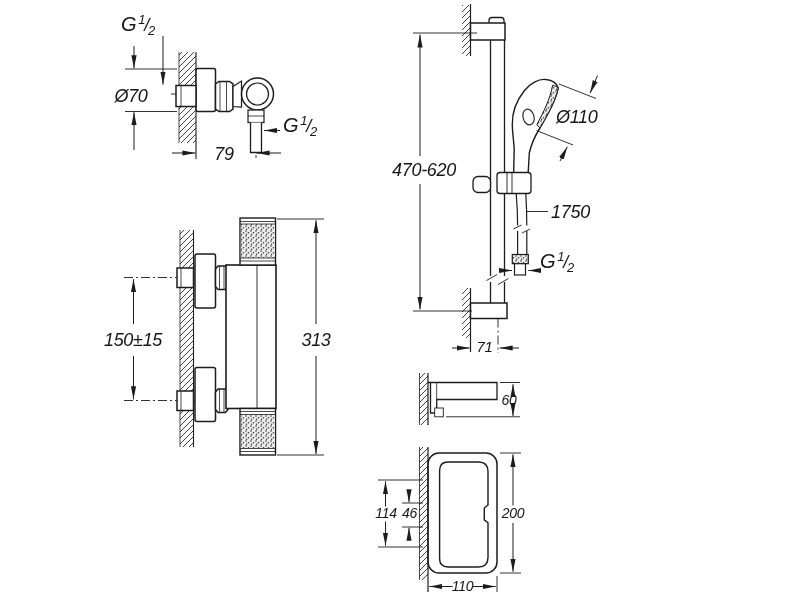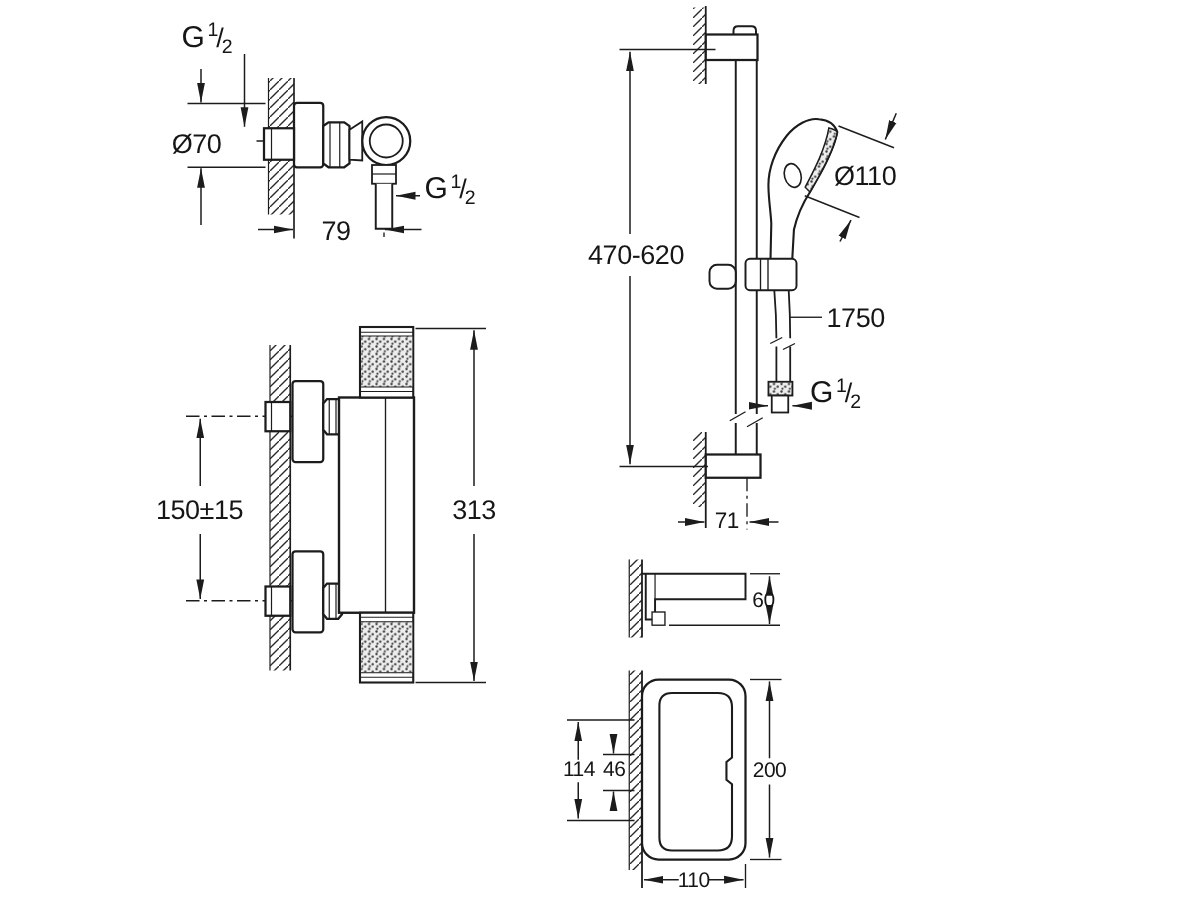--- a/index.html
+++ b/index.html
@@ -1,16 +1,16 @@
 <!DOCTYPE html>
 <html><head>
 <meta charset="utf-8">
 <style>
   html,body{margin:0;padding:0;background:#fff;}
-  #canvas{position:relative;width:711px;height:600px;background:#fff;overflow:hidden;}
+  #canvas{position:relative;width:711px;height:600px;background:#fff;overflow:hidden;font-style:italic;}
   svg{display:block;}
   text{font-family:"Liberation Sans",sans-serif;fill:#161616;letter-spacing:-0.3px;}
   .lbl{font-size:18px;}
   .lbl-m{font-size:15px;}
   .lbl-s{font-size:14px;}
   .frac-g{font-size:20px;}
   .frac-n{font-size:13px;}
   .frac-sl{font-size:18px;}
   .o{fill:#fff;stroke:#1c1c1c;stroke-width:1.5;stroke-linejoin:miter;}
   .o14{fill:#fff;stroke:#1c1c1c;stroke-width:1.4;}

